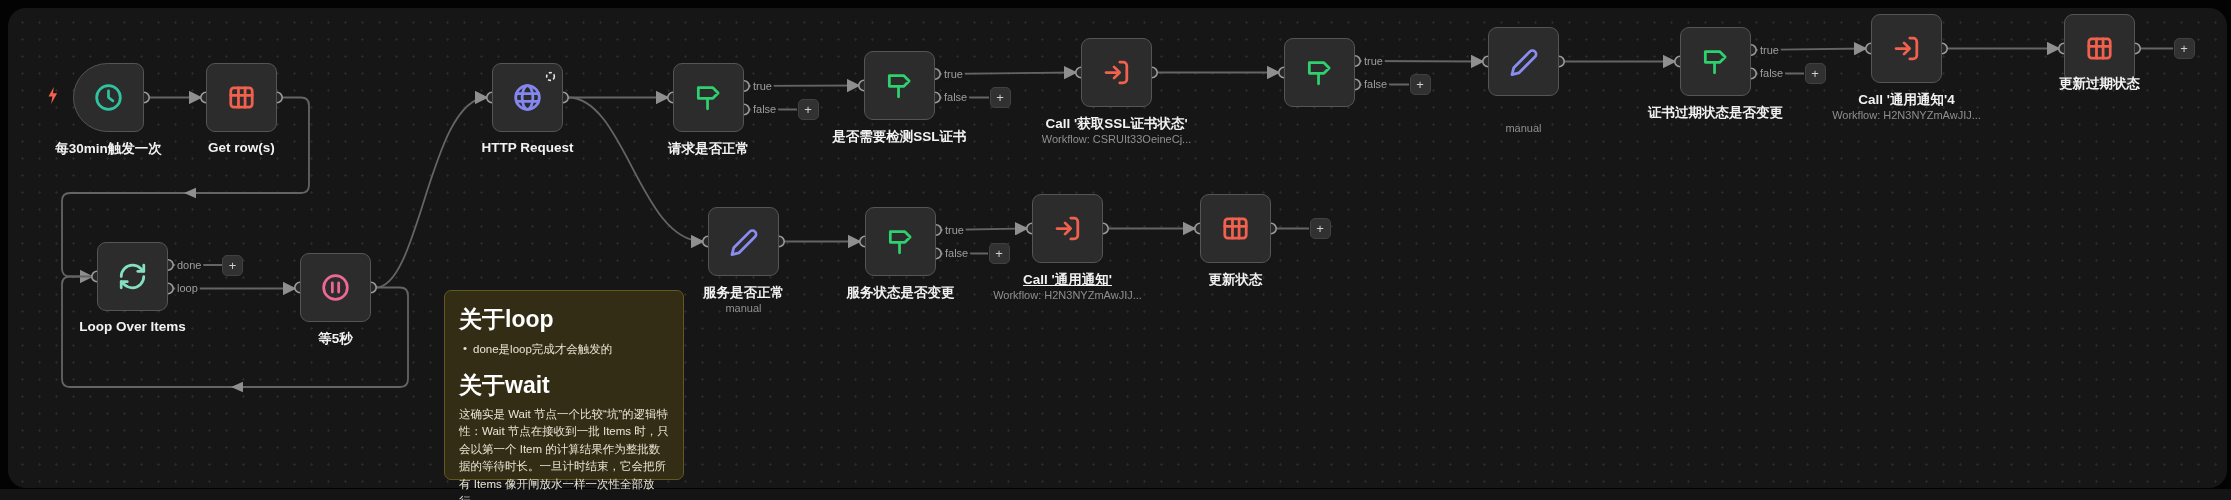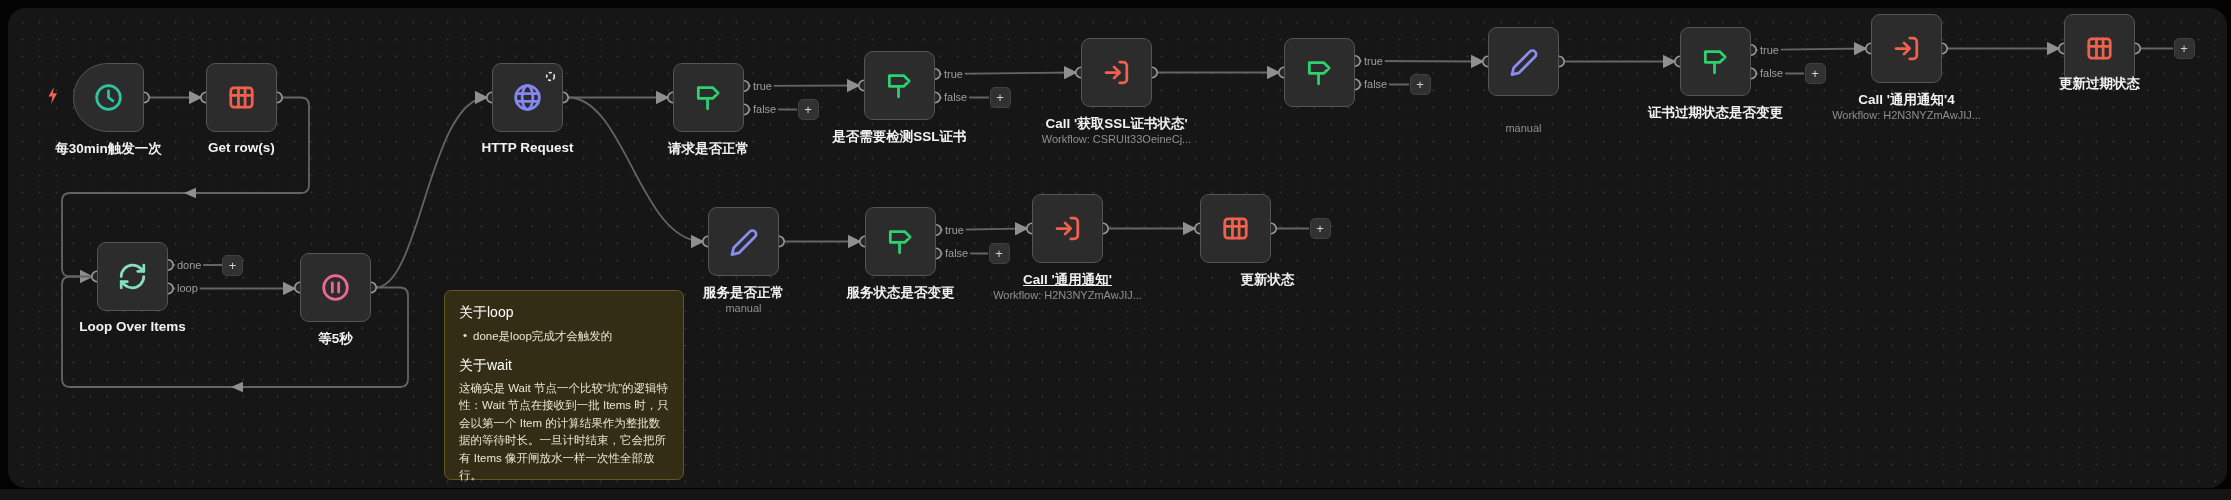--- a/index.html
+++ b/index.html
@@ -35,21 +35,21 @@
     position:absolute; width:21px; height:21px; background:#313131;
     border:1px solid #414141; border-radius:5px; color:#cfcfcf;
     font-size:13px; line-height:19px; text-align:center; z-index:3; cursor:pointer;
   }
   .bolt { position:absolute; left:46px; top:86px; width:13px; height:19px; z-index:4; }
   #sticky {
     position:absolute; left:444px; top:290px; width:240px; height:190px;
     background:#332d16; border:1px solid #635722; border-radius:7px;
     padding:13px 14px; z-index:3; color:#eae5d4;
   }
-  #sticky h2 { color:#ffffff; font-size:14px; font-weight:400; letter-spacing:0; }
+  #sticky h2 { color:#ffffff; font-size:23px; font-weight:700; letter-spacing:0; }
   #sticky .bullet-row { display:flex; gap:6px; margin:7px 0 13px 4px; font-size:11.5px; }
   #sticky .bullet-dot { font-size:11.5px; }
   #sticky p { font-size:11.5px; line-height:1.52; margin-top:5px; }
   text.wire-label {
     font-size:11px; fill:#9e9e9e; paint-order:stroke; stroke:#161616; stroke-width:5px;
     font-family:"Liberation Sans","DejaVu Sans",sans-serif;
   }
 </style>
 </head>
 <body>
@@ -314,21 +314,21 @@
       <div class="node-label" style="left: 937.5px; top: 271px; text-decoration: underline;">Call '通用通知'</div>
       <div class="node-sub" style="left: 937.5px; top: 289px;">Workflow: H2N3NYZmAwJIJ...</div>
       <div class="node" style="left: 1200px; top: 194px;">
         <span>
           <svg class="main-icon" viewBox="0 0 24 24" fill="none" stroke="#f2604e" stroke-width="2" stroke-linecap="round" stroke-linejoin="round">
             <rect x="4.2" y="5" width="15.6" height="14" rx="2.2"></rect>
             <path d="M4.2 10.4h15.6M9.8 5v14M14.6 5v14"></path>
           </svg>
         </span>
       </div>
-      <div class="node-label" style="left: 1105.5px; top: 271px; margin-left: 32px;">更新状态</div>
+      <div class="node-label" style="left: 1105.5px; top: 271px;">更新状态</div>
     </div>
 
   <div id="sticky">
     <h2>关于loop</h2>
     <div class="bullet-row">
       <span class="bullet-dot">•</span>
       <span>done是loop完成才会触发的</span>
     </div>
     <h2>关于wait</h2>
     <p>这确实是 Wait 节点一个比较“坑”的逻辑特性：Wait 节点在接收到一批 Items 时，只会以第一个 Item 的计算结果作为整批数据的等待时长。一旦计时结束，它会把所有 Items 像开闸放水一样一次性全部放行。</p>

